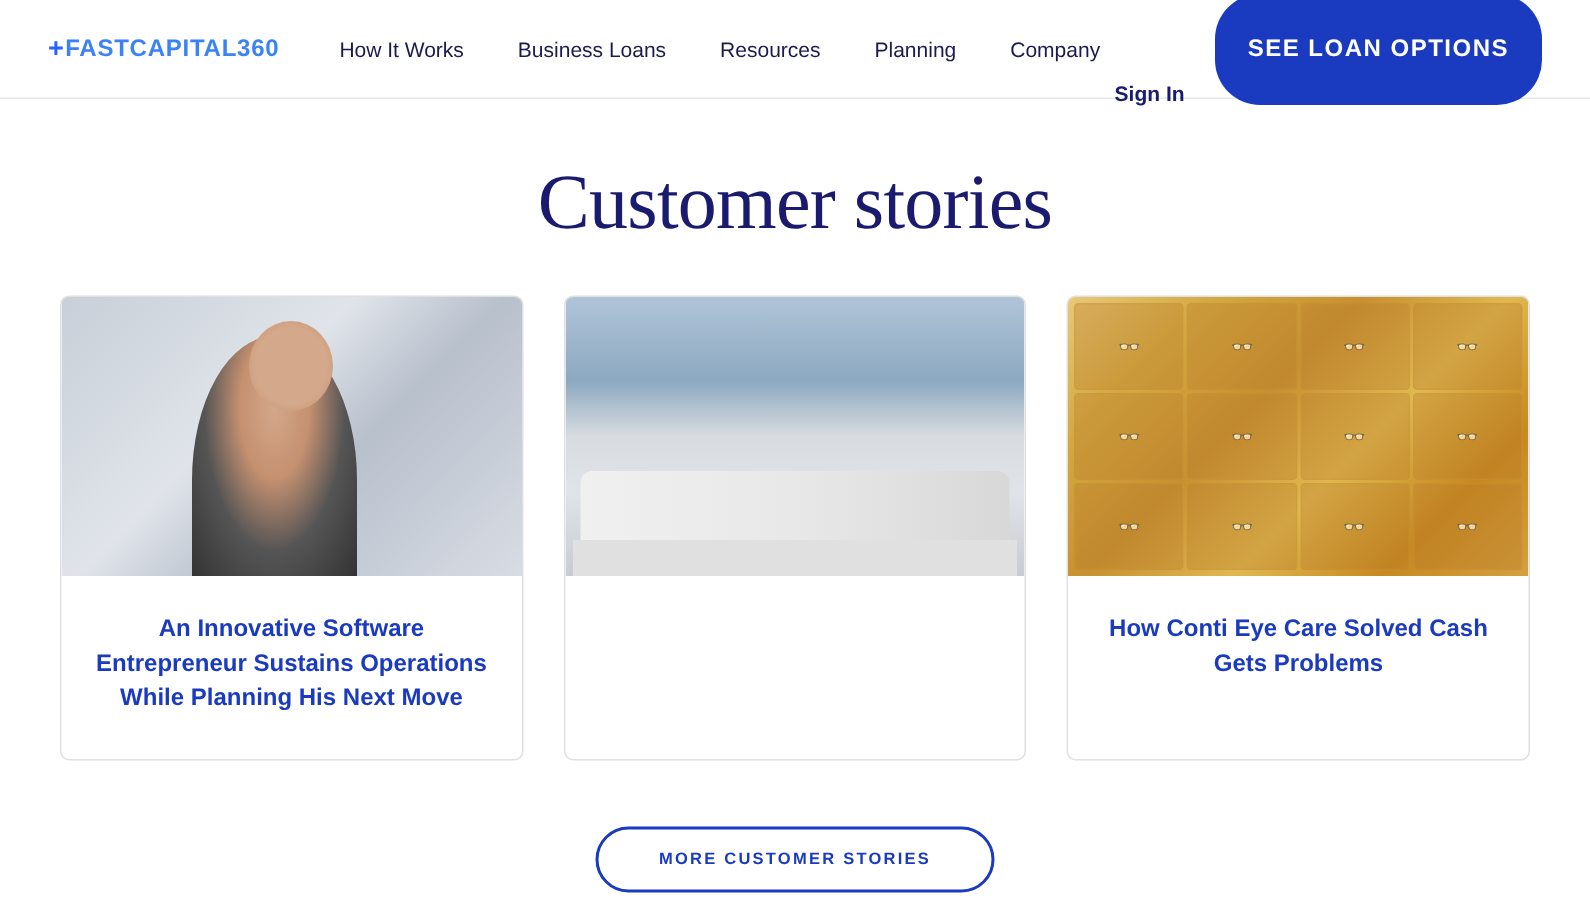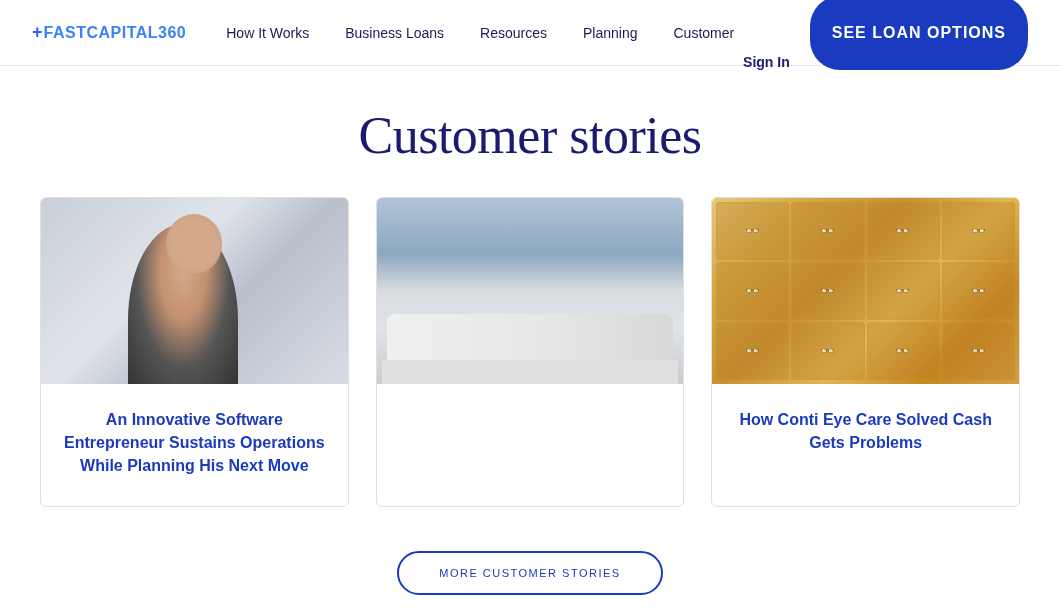--- a/index.html
+++ b/index.html
@@ -222,42 +222,42 @@
       justify-content: center;
     }
 
     .more-stories-btn {
       border: 2px solid #1a3bbf;
       background: transparent;
       color: #1a3bbf;
       border-radius: 30px;
       padding: 14px 40px;
       font-size: 11px;
-      font-weight: 400;
+      font-weight: 700;
       letter-spacing: 1.5px;
       text-transform: uppercase;
       cursor: pointer;
       transition: background 0.2s, color 0.2s;
     }
   </style>
 </head>
 <body>
 
 <nav>
   <a class="nav-logo" href="#">
     <span class="logo-plus">+</span>
     <span class="logo-text">FASTCAPITAL360</span>
   </a>
 
   <div class="nav-links">
     <a class="nav-link" href="#">How It Works</a>
     <a class="nav-link" href="#">Business Loans</a>
     <a class="nav-link" href="#">Resources</a>
     <a class="nav-link" href="#">Planning</a>
-    <a class="nav-link" href="#">Customer</a>
+    <a class="nav-link" href="#">Company</a>
   </div>
 
   <div class="nav-right">
     <a class="sign-in-link" href="#">Sign In</a>
     <button class="cta-button">SEE LOAN OPTIONS</button>
   </div>
 </nav>
 
 <main>
   <h1 class="page-title">Customer stories</h1>

